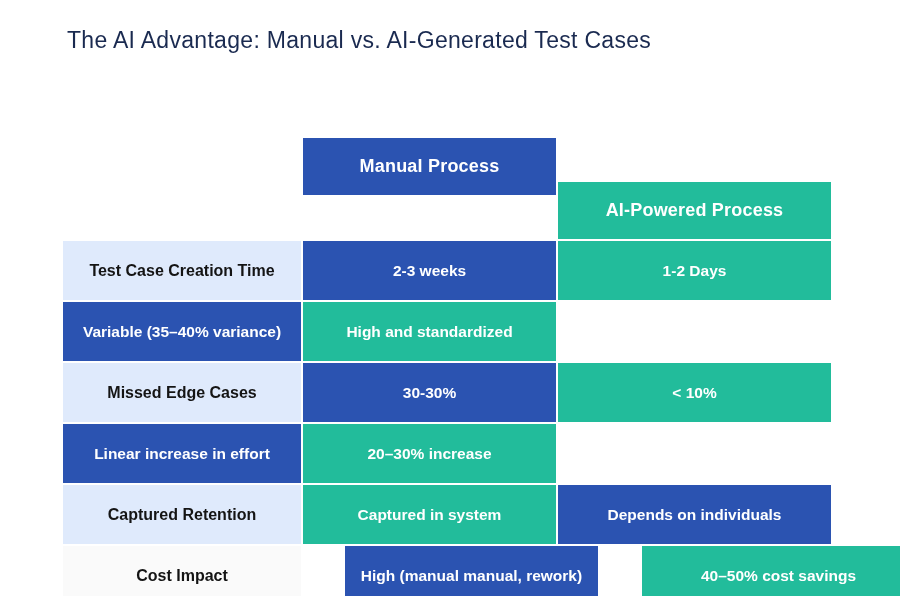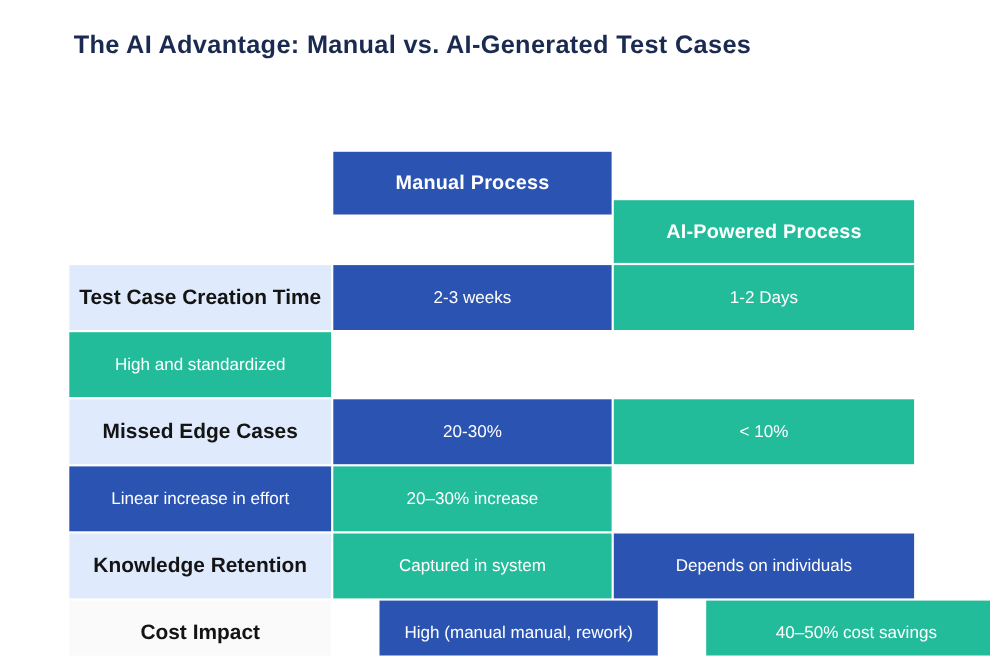--- a/index.html
+++ b/index.html
@@ -16,21 +16,21 @@
     background: #ffffff;
     overflow: hidden;
     font-family: "Liberation Sans", sans-serif;
   }
   .page { position: relative; width: 900px; height: 596px; background: #ffffff; }
 
   .title {
     position: absolute;
     left: 67px; top: 27px;
     font-size: 23px;
-    font-weight: 700;
+    font-weight: 400;
     letter-spacing: 0.3px;
     color: var(--navy);
     white-space: nowrap;
   }
 
   .table {
     position: absolute;
     left: 63px; top: 138px;
     width: 768px;
   }
@@ -59,28 +59,28 @@
     font-weight: 700;
     font-size: 18px;
     letter-spacing: 0.2px;
   }
   .head-manual { background: var(--manual); }
   .head-ai { background: var(--ai); margin-top: 44px; }
 
   .label-cell {
     color: var(--label-text);
     font-weight: 700;
-    font-size: 19px;
+    font-size: 16px;
     background: var(--label-plain);
   }
   .rows .grid-row:nth-child(odd) .label-cell { background: var(--label-alt); }
 
   .value-cell {
     color: #ffffff;
-    font-weight: 400;
+    font-weight: 700;
     font-size: 15.5px;
   }
   .manual-cell { background: var(--manual); }
   .ai-cell { background: var(--ai); }
 </style>
 </head>
 <body>
 
 <div class="page">
 
@@ -93,36 +93,37 @@
       <div class="cell head-cell head-ai">AI-Powered Process</div>
     </div>
     <div class="rows">
   <div class="grid-row">
     <div class="cell label-cell">Test Case Creation Time</div>
     <div class="cell value-cell manual-cell">2-3 weeks</div>
     <div class="cell value-cell ai-cell">1-2 Days</div>
   </div>
 
   <div class="grid-row">
+    <div class="cell value-cell manual-cell">Variable (35–40% variance)</div>
     <div class="cell value-cell ai-cell">High and standardized</div>
   </div>
 
   <div class="grid-row">
     <div class="cell label-cell">Missed Edge Cases</div>
-    <div class="cell value-cell manual-cell">20-30%</div>
+    <div class="cell value-cell manual-cell">30-30%</div>
     <div class="cell value-cell ai-cell">&lt; 10%</div>
   </div>
 
   <div class="grid-row">
     <div class="cell value-cell manual-cell">Linear increase in effort</div>
     <div class="cell value-cell ai-cell">20–30% increase</div>
   </div>
 
   <div class="grid-row">
-    <div class="cell label-cell">Knowledge Retention</div>
+    <div class="cell label-cell">Captured Retention</div>
     <div class="cell value-cell ai-cell">Captured in system</div>
     <div class="cell value-cell manual-cell">Depends on individuals</div>
   </div>
 
   <div class="grid-row">
     <div class="cell label-cell">Cost Impact</div>
     <div class="cell value-cell manual-cell">High (manual manual, rework)</div>
     <div class="cell value-cell ai-cell">40–50% cost savings</div>
   </div>
 </div>

